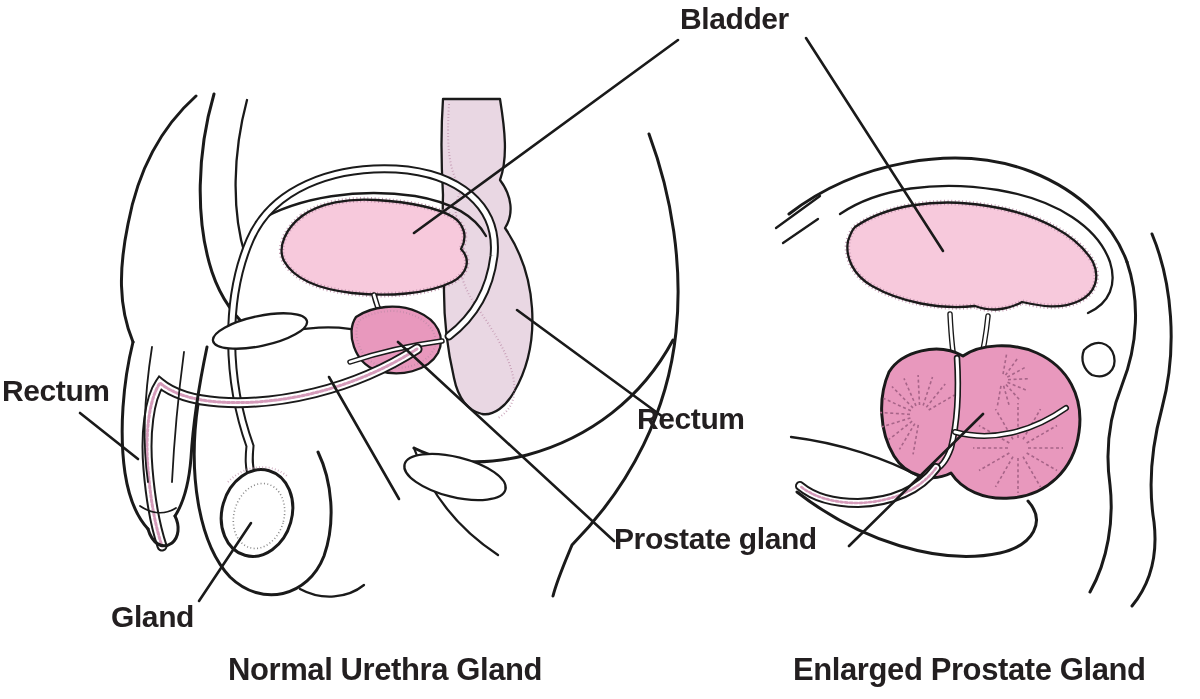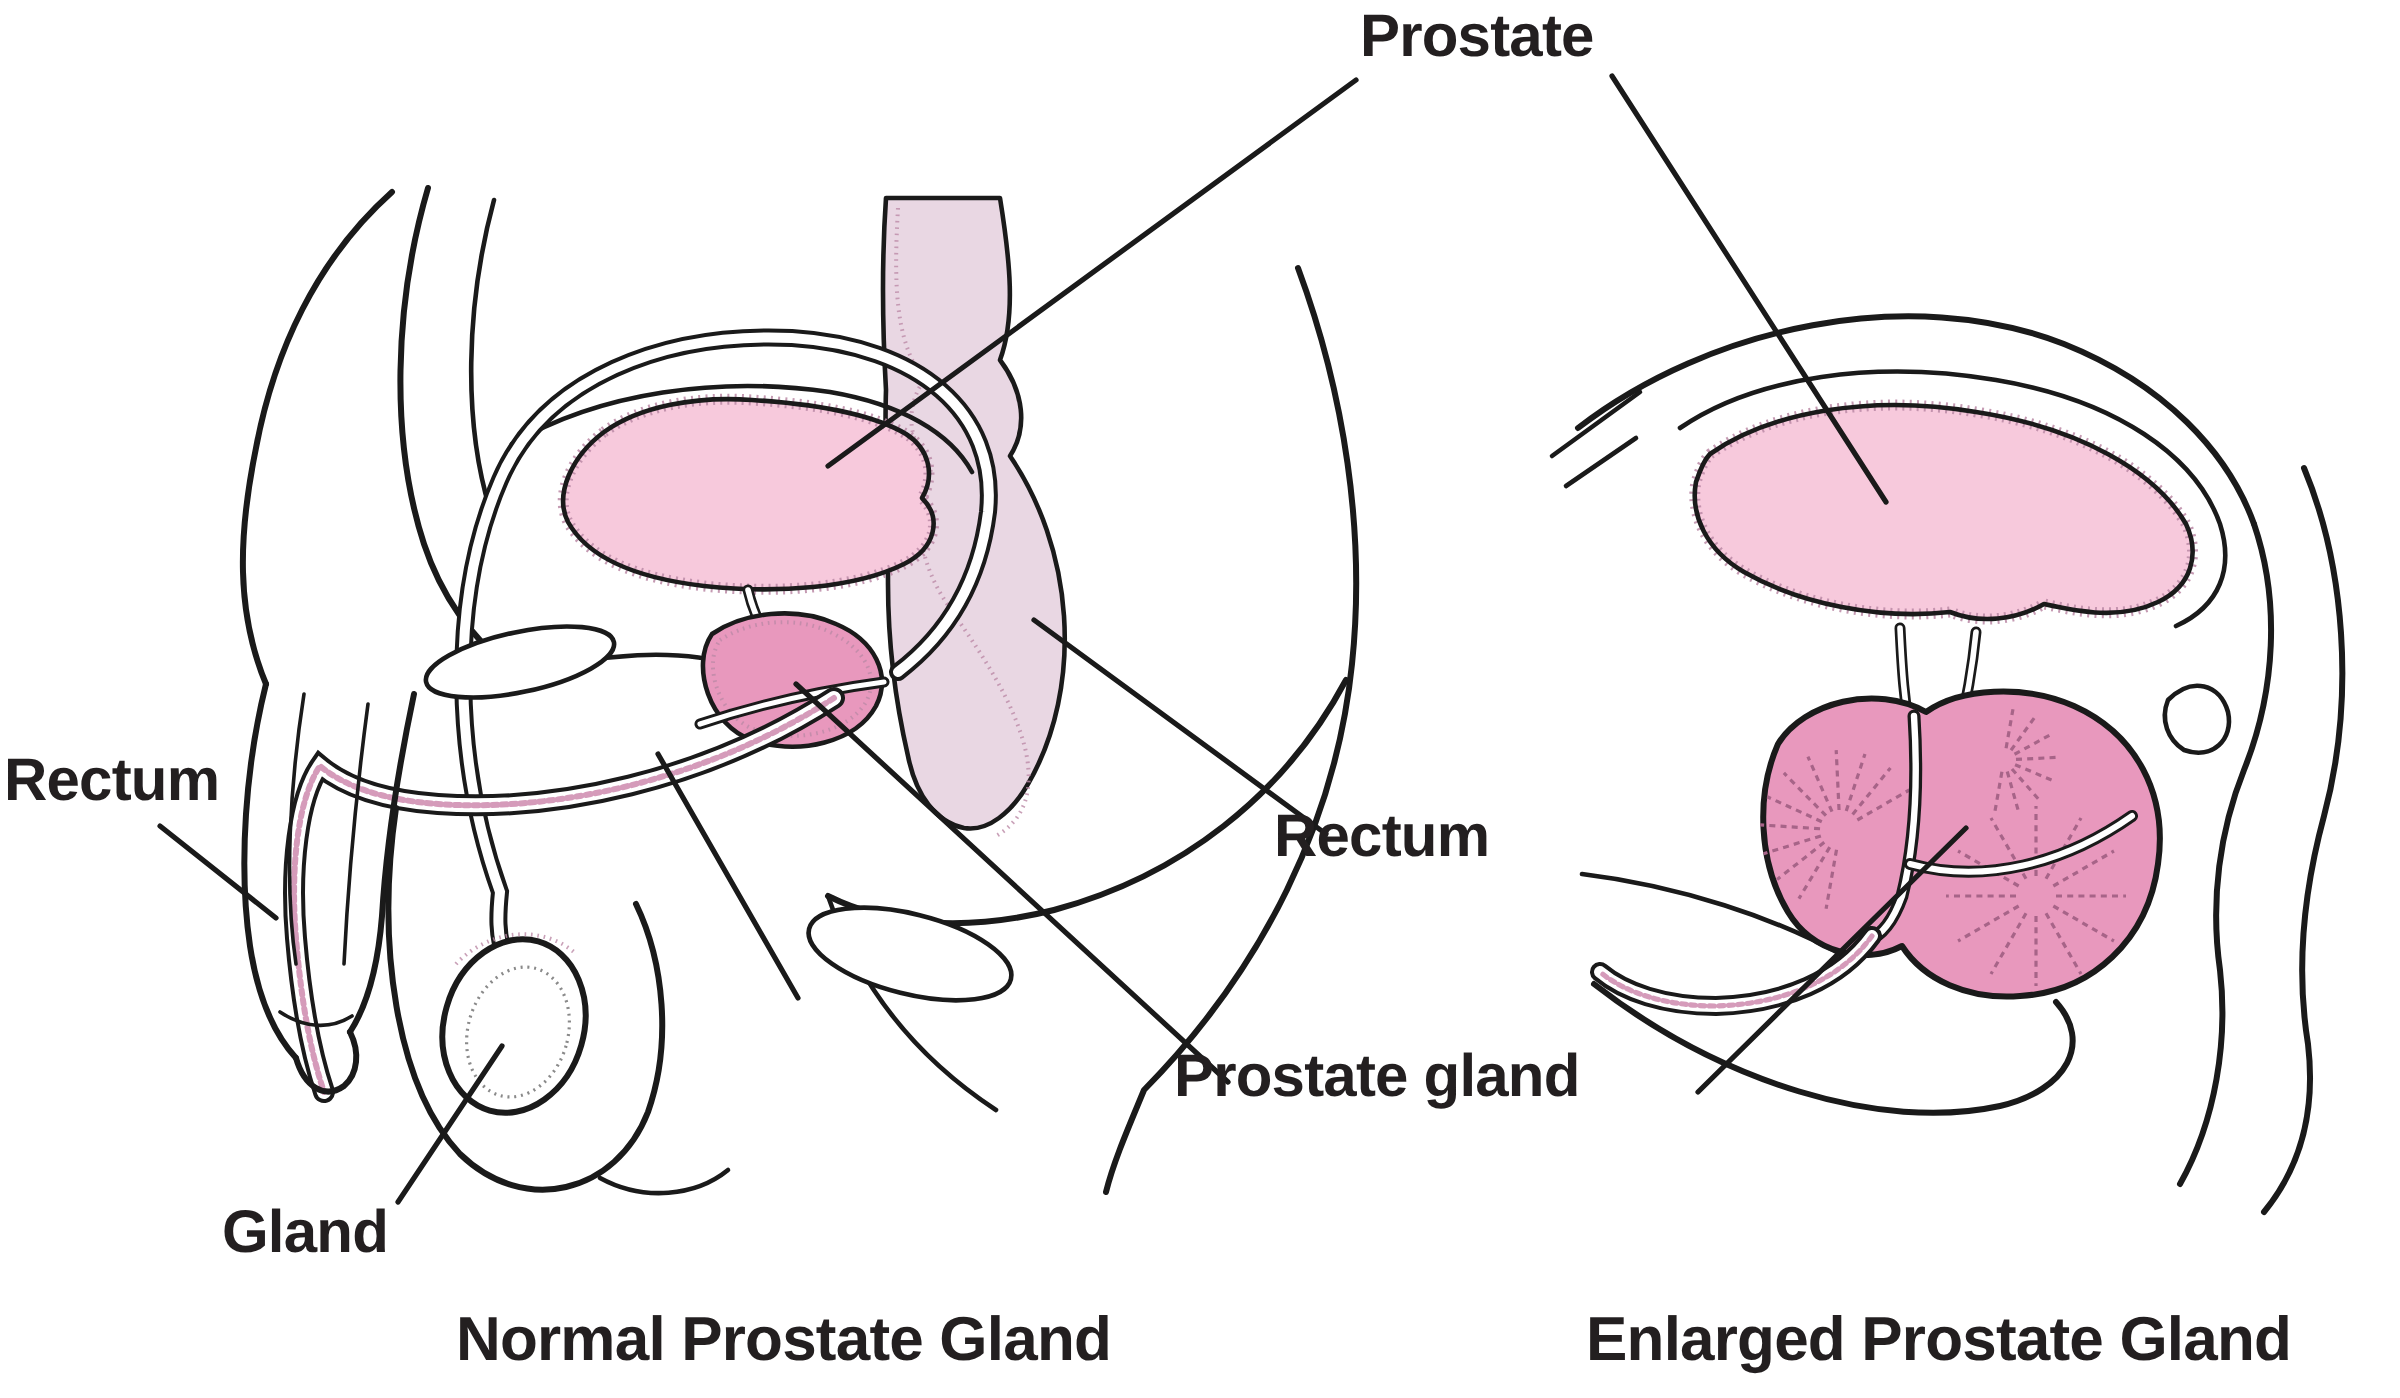--- a/index.html
+++ b/index.html
@@ -196,21 +196,21 @@
       <line class="leader" x1="806" y1="38" x2="943" y2="251"></line>
       <line class="leader" x1="80" y1="413" x2="138" y2="459"></line>
       <line class="leader" x1="399" y1="499" x2="329" y2="377"></line>
       <line class="leader" x1="663" y1="417" x2="517" y2="310"></line>
       <line class="leader" x1="614" y1="541" x2="398" y2="342"></line>
       <line class="leader" x1="849" y1="546" x2="983" y2="414"></line>
       <line class="leader" x1="199" y1="601" x2="251" y2="523"></line>
     </g>
   </svg>
 
-  <div class="lbl" style="left:680px;top:2px;">Prostate</div>
+  <div class="lbl" style="left:680px;top:2px;">Bladder</div>
   <div class="lbl" style="left:2px;top:374px;">Rectum</div>
   <div class="lbl" style="left:637px;top:402px;">Rectum</div>
-  <div class="lbl" style="left:587px;top:522px;">Prostate gland</div>
+  <div class="lbl" style="left:614px;top:522px;">Prostate gland</div>
   <div class="lbl" style="left:111px;top:600px;">Gland</div>
 
-  <div class="lbl cap" style="left:228px;top:653px;">Normal Prostate Gland</div>
+  <div class="lbl cap" style="left:228px;top:653px;">Normal Urethra Gland</div>
   <div class="lbl cap" style="left:793px;top:653px;">Enlarged Prostate Gland</div>
 </div>
 
 </body></html>

